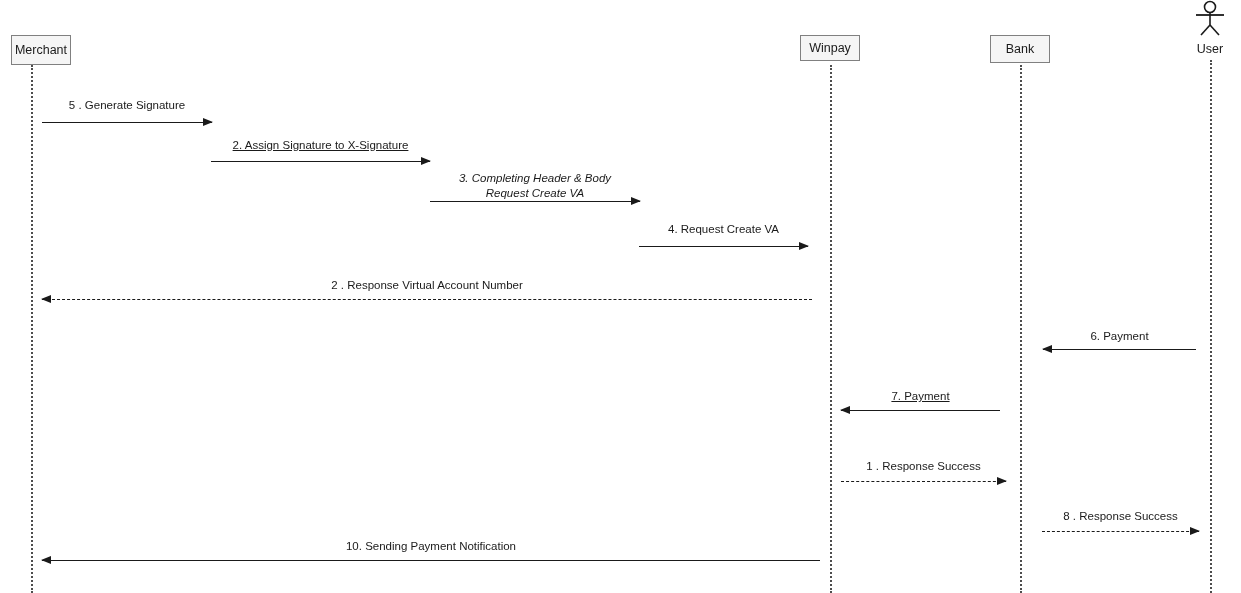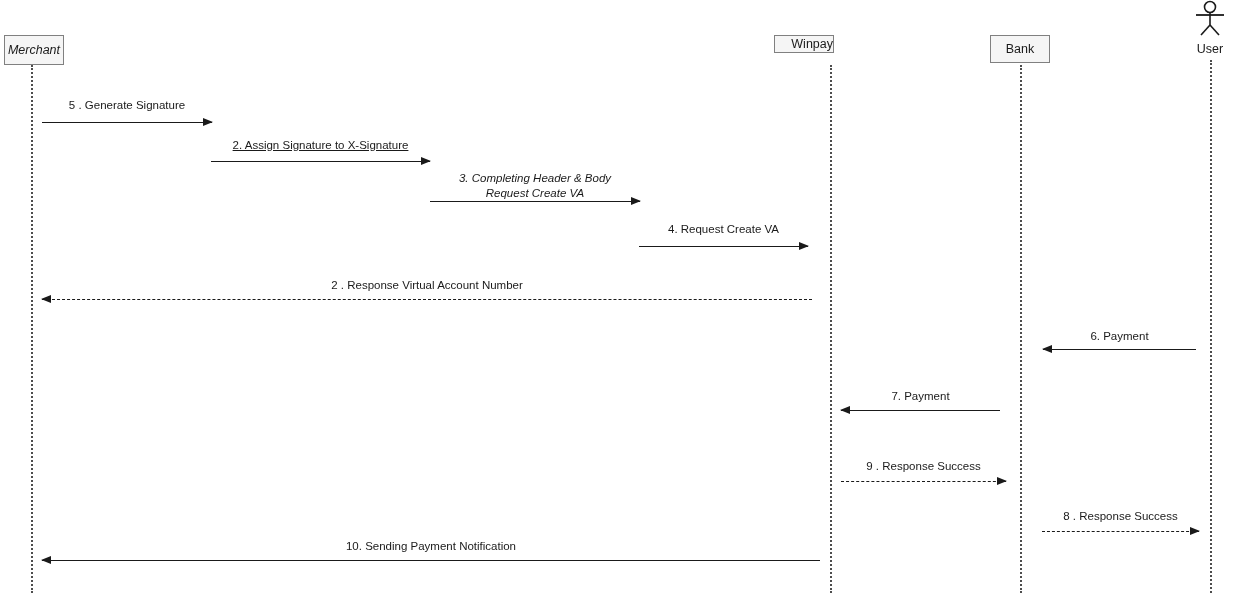--- a/index.html
+++ b/index.html
@@ -95,27 +95,27 @@
     left: 0;
   }
 </style>
 </head>
 <body>
 
 <div id="diagram-root">
 
   <div id="participants-layer">
       <div class="lifeline-group" style="left: 0px;">
-        <div class="participant-box" style="left: 4px; top: 35px; width: 60px; height: 30px; font-style: italic;">
+        <div class="participant-box" style="left: 11px; top: 35px; width: 60px; height: 30px;">
           <span>Merchant</span>
         </div>
         <div class="lifeline" style="left: 31px; top: 65px; height: 528px;"></div>
       </div>
       <div class="lifeline-group" style="left: 0px;">
-        <div class="participant-box" style="left: 774px; top: 35px; width: 60px; height: 18px; justify-content: flex-end;">
+        <div class="participant-box" style="left: 800px; top: 35px; width: 60px; height: 26px;">
           <span>Winpay</span>
         </div>
         <div class="lifeline" style="left: 830px; top: 65px; height: 528px;"></div>
       </div>
       <div class="lifeline-group" style="left: 0px;">
         <div class="participant-box" style="left: 990px; top: 35px; width: 60px; height: 28px;">
           <span>Bank</span>
         </div>
         <div class="lifeline" style="left: 1020px; top: 65px; height: 528px;"></div>
       </div>
@@ -160,26 +160,26 @@
         <div class="message-label" style="top: -21px;">2 . Response Virtual Account Number</div>
       </div>
       <div class="message" style="left: 1043px; top: 349px; width: 153px;">
         <div class="message-line"></div>
         <div class="arrowhead left"></div>
         <div class="message-label" style="top: -20px;">6. Payment</div>
       </div>
       <div class="message" style="left: 841px; top: 410px; width: 159px;">
         <div class="message-line"></div>
         <div class="arrowhead left"></div>
-        <div class="message-label" style="top: -21px;">7. Payment</div>
+        <div class="message-label" style="top: -21px; text-decoration: underline;">7. Payment</div>
       </div>
       <div class="message" style="left: 841px; top: 481px; width: 165px;">
         <div class="message-line dashed"></div>
         <div class="arrowhead right"></div>
-        <div class="message-label" style="top: -22px;">9 . Response Success</div>
+        <div class="message-label" style="top: -22px;">1 . Response Success</div>
       </div>
       <div class="message" style="left: 1042px; top: 531px; width: 157px;">
         <div class="message-line dashed"></div>
         <div class="arrowhead right"></div>
         <div class="message-label" style="top: -22px;">8 . Response Success</div>
       </div>
       <div class="message" style="left: 42px; top: 560px; width: 778px;">
         <div class="message-line"></div>
         <div class="arrowhead left"></div>
         <div class="message-label" style="top: -21px;">10. Sending Payment Notification</div>

